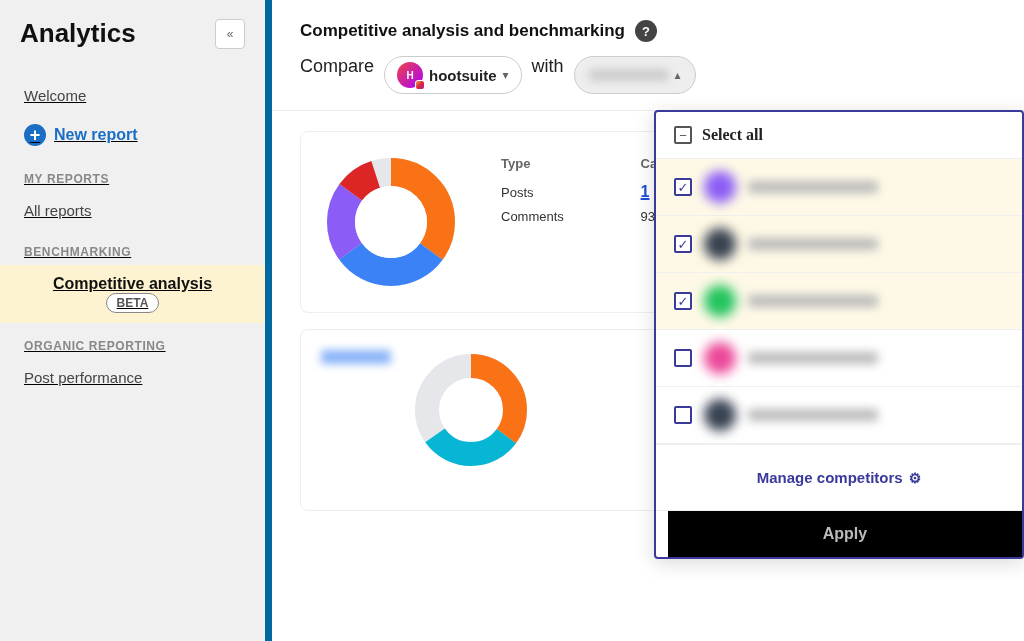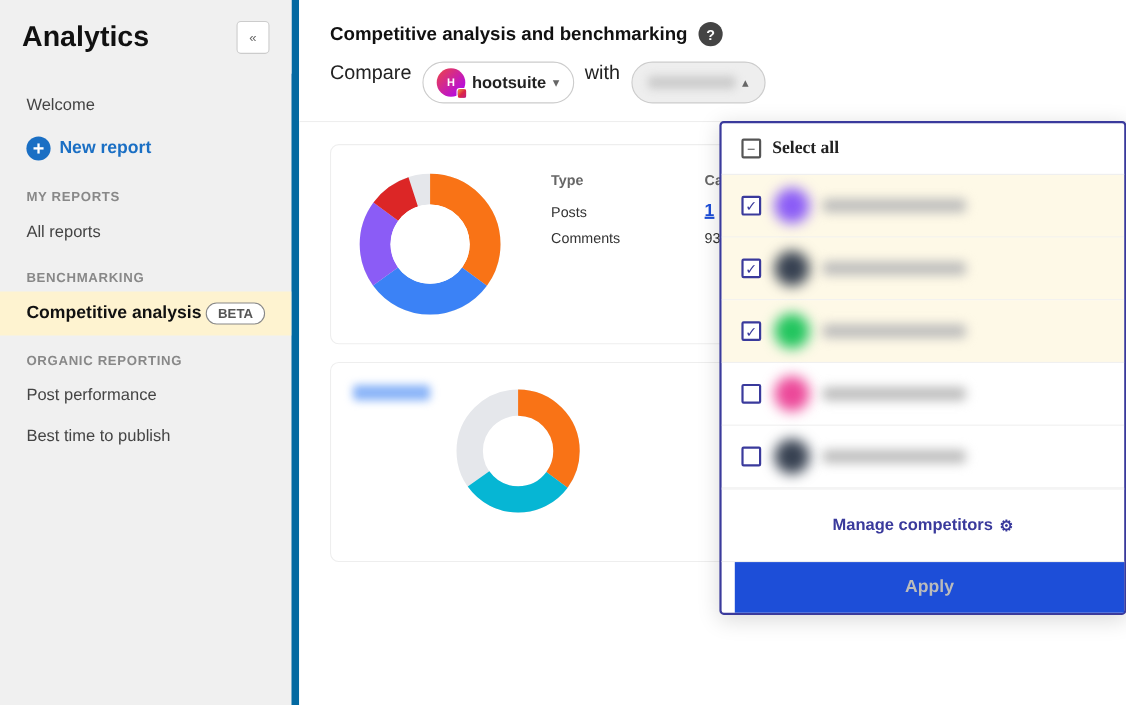--- a/index.html
+++ b/index.html
@@ -37,20 +37,21 @@
       display: flex;
       align-items: center;
       justify-content: center;
       font-size: 12px;
       color: #666;
     }
     .sidebar-nav {
       padding: 10px 0;
       flex: 1;
       overflow-y: auto;
+      text-decoration: underline;
     }
     .nav-item {
       padding: 10px 24px;
       color: #444;
       font-size: 15px;
       cursor: pointer;
     }
     .nav-section-label {
       padding: 16px 24px 6px;
       font-size: 12px;
@@ -83,20 +84,21 @@
     }
     .nav-item-active {
       background: #fef3d0;
       font-weight: 700;
       color: #111;
       display: flex;
       align-items: center;
       justify-content: space-between;
       padding: 10px 24px;
       cursor: pointer;
+      flex-direction: column;
     }
     .beta-badge {
       background: #fff;
       border: 1.5px solid #888;
       border-radius: 12px;
       padding: 2px 10px;
       font-size: 12px;
       font-weight: 600;
       color: #555;
     }
@@ -307,21 +309,21 @@
       font-weight: 700;
       font-size: 15px;
       display: flex;
       align-items: center;
       justify-content: center;
       gap: 6px;
     }
     .gear-icon { font-size: 14px; }
     .dropdown-footer-apply {
       padding: 14px 18px;
-      background: #1d4ed8;
+      background: #000000;
       margin-left: 12px;
     }
     .apply-btn {
       width: 100%;
       background: transparent;
       border: none;
       color: #bbb;
       font-size: 16px;
       font-weight: 600;
       cursor: default;
@@ -413,21 +415,20 @@
     <div class="nav-item">All reports</div>
 
     <div class="nav-section-label">BENCHMARKING</div>
     <div class="nav-item-active">
       <span>Competitive analysis</span>
       <span class="beta-badge">BETA</span>
     </div>
 
     <div class="nav-section-label">ORGANIC REPORTING</div>
     <div class="nav-item">Post performance</div>
-    <div class="nav-item">Best time to publish</div>
   </div>
 </div>
 
 <div class="main">
   <div class="main-header">
     <div class="main-title-row">
       <span class="main-title">Competitive analysis and benchmarking</span>
       <div class="help-icon">?</div>
     </div>
     <div class="compare-row">

